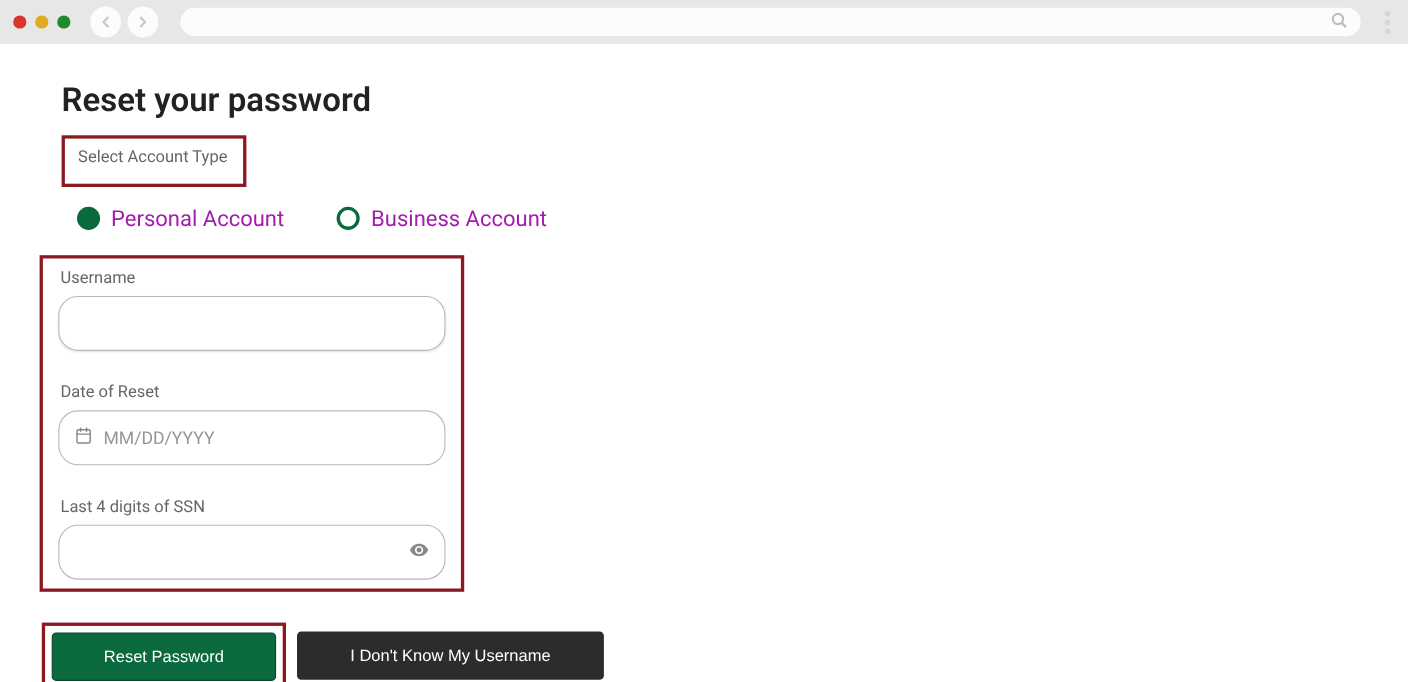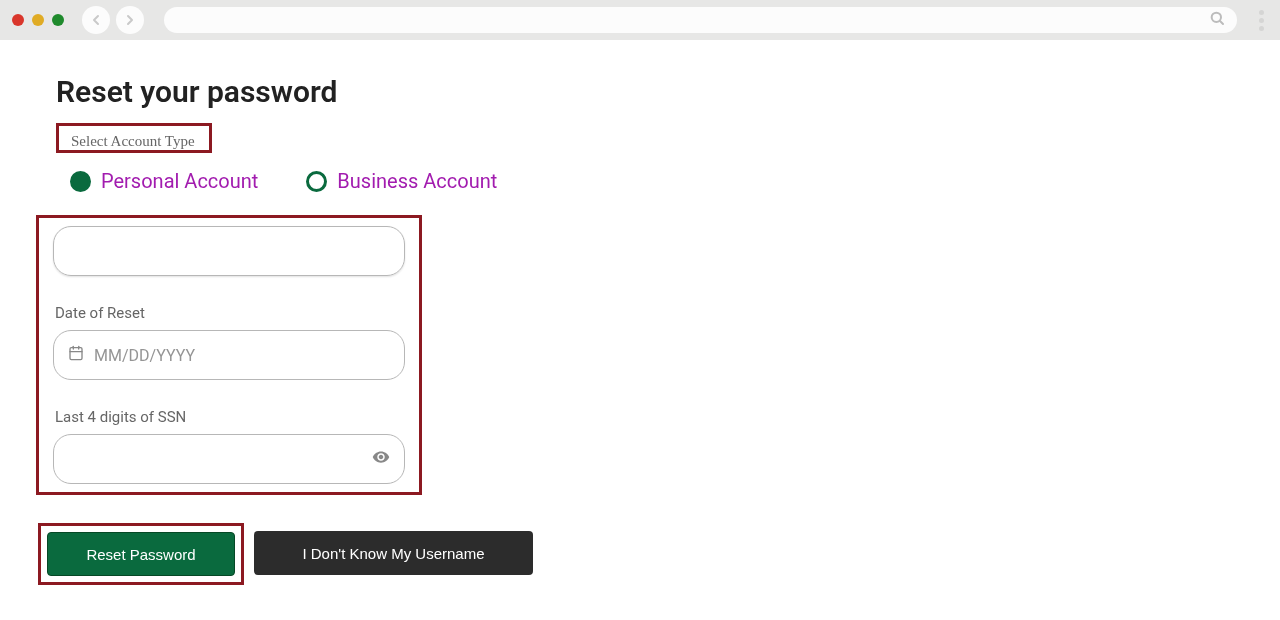--- a/index.html
+++ b/index.html
@@ -81,23 +81,22 @@
     }
     .page-title {
       font-size: 30px;
       font-weight: 600;
       color: #222;
       margin-bottom: 14px;
     }
     .highlight-box-sm {
       display: inline-block;
       border: 3px solid #8c1921;
-      padding: 6px 14px 0 12px;
+      padding: 6px 14px 16px 12px;
       margin-bottom: 6px;
-      font-family: Liberation Serif, serif;
     }
     .section-label {
       font-size: 15px;
       color: #666;
     }
     .radio-row {
       display: flex;
       gap: 48px;
       padding: 10px 14px 22px;
       align-items: center;
@@ -181,21 +180,21 @@
       font-weight: 500;
       cursor: pointer;
       padding: 0 22px;
       display: flex;
       align-items: center;
       justify-content: center;
     }
     .btn-primary {
       background: #0a6a3e;
       color: #fff;
-      width: 188px;
+      width: 204px;
       border: 1px solid #064826;
     }
     .btn-secondary {
       background: #2c2c2c;
       color: #fff;
       width: 279px;
       height: 44px;
       margin-top: 8px;
     }
   </style>
@@ -248,20 +247,21 @@
       <span class="radio-label">Personal Account</span>
     </div>
     <div class="radio-opt">
       <span class="radio-circle"></span>
       <span class="radio-label">Business Account</span>
     </div>
   </div>
 
   <div class="highlight-box-lg">
     <div class="field-block">
+      <span class="field-label">Username</span>
       <div class="text-input shadowed"></div>
     </div>
 
     <div class="field-block" style="margin-top:28px">
       <span class="field-label">Date of Reset</span>
       <div class="text-input">
         <span class="input-icon">
           <svg width="16" height="16" viewBox="0 0 24 24" fill="none" stroke="currentColor" stroke-width="2" stroke-linecap="round" stroke-linejoin="round">
               <rect x="3" y="4" width="18" height="18" rx="2" ry="2"></rect>
               <line x1="16" y1="2" x2="16" y2="6"></line>

